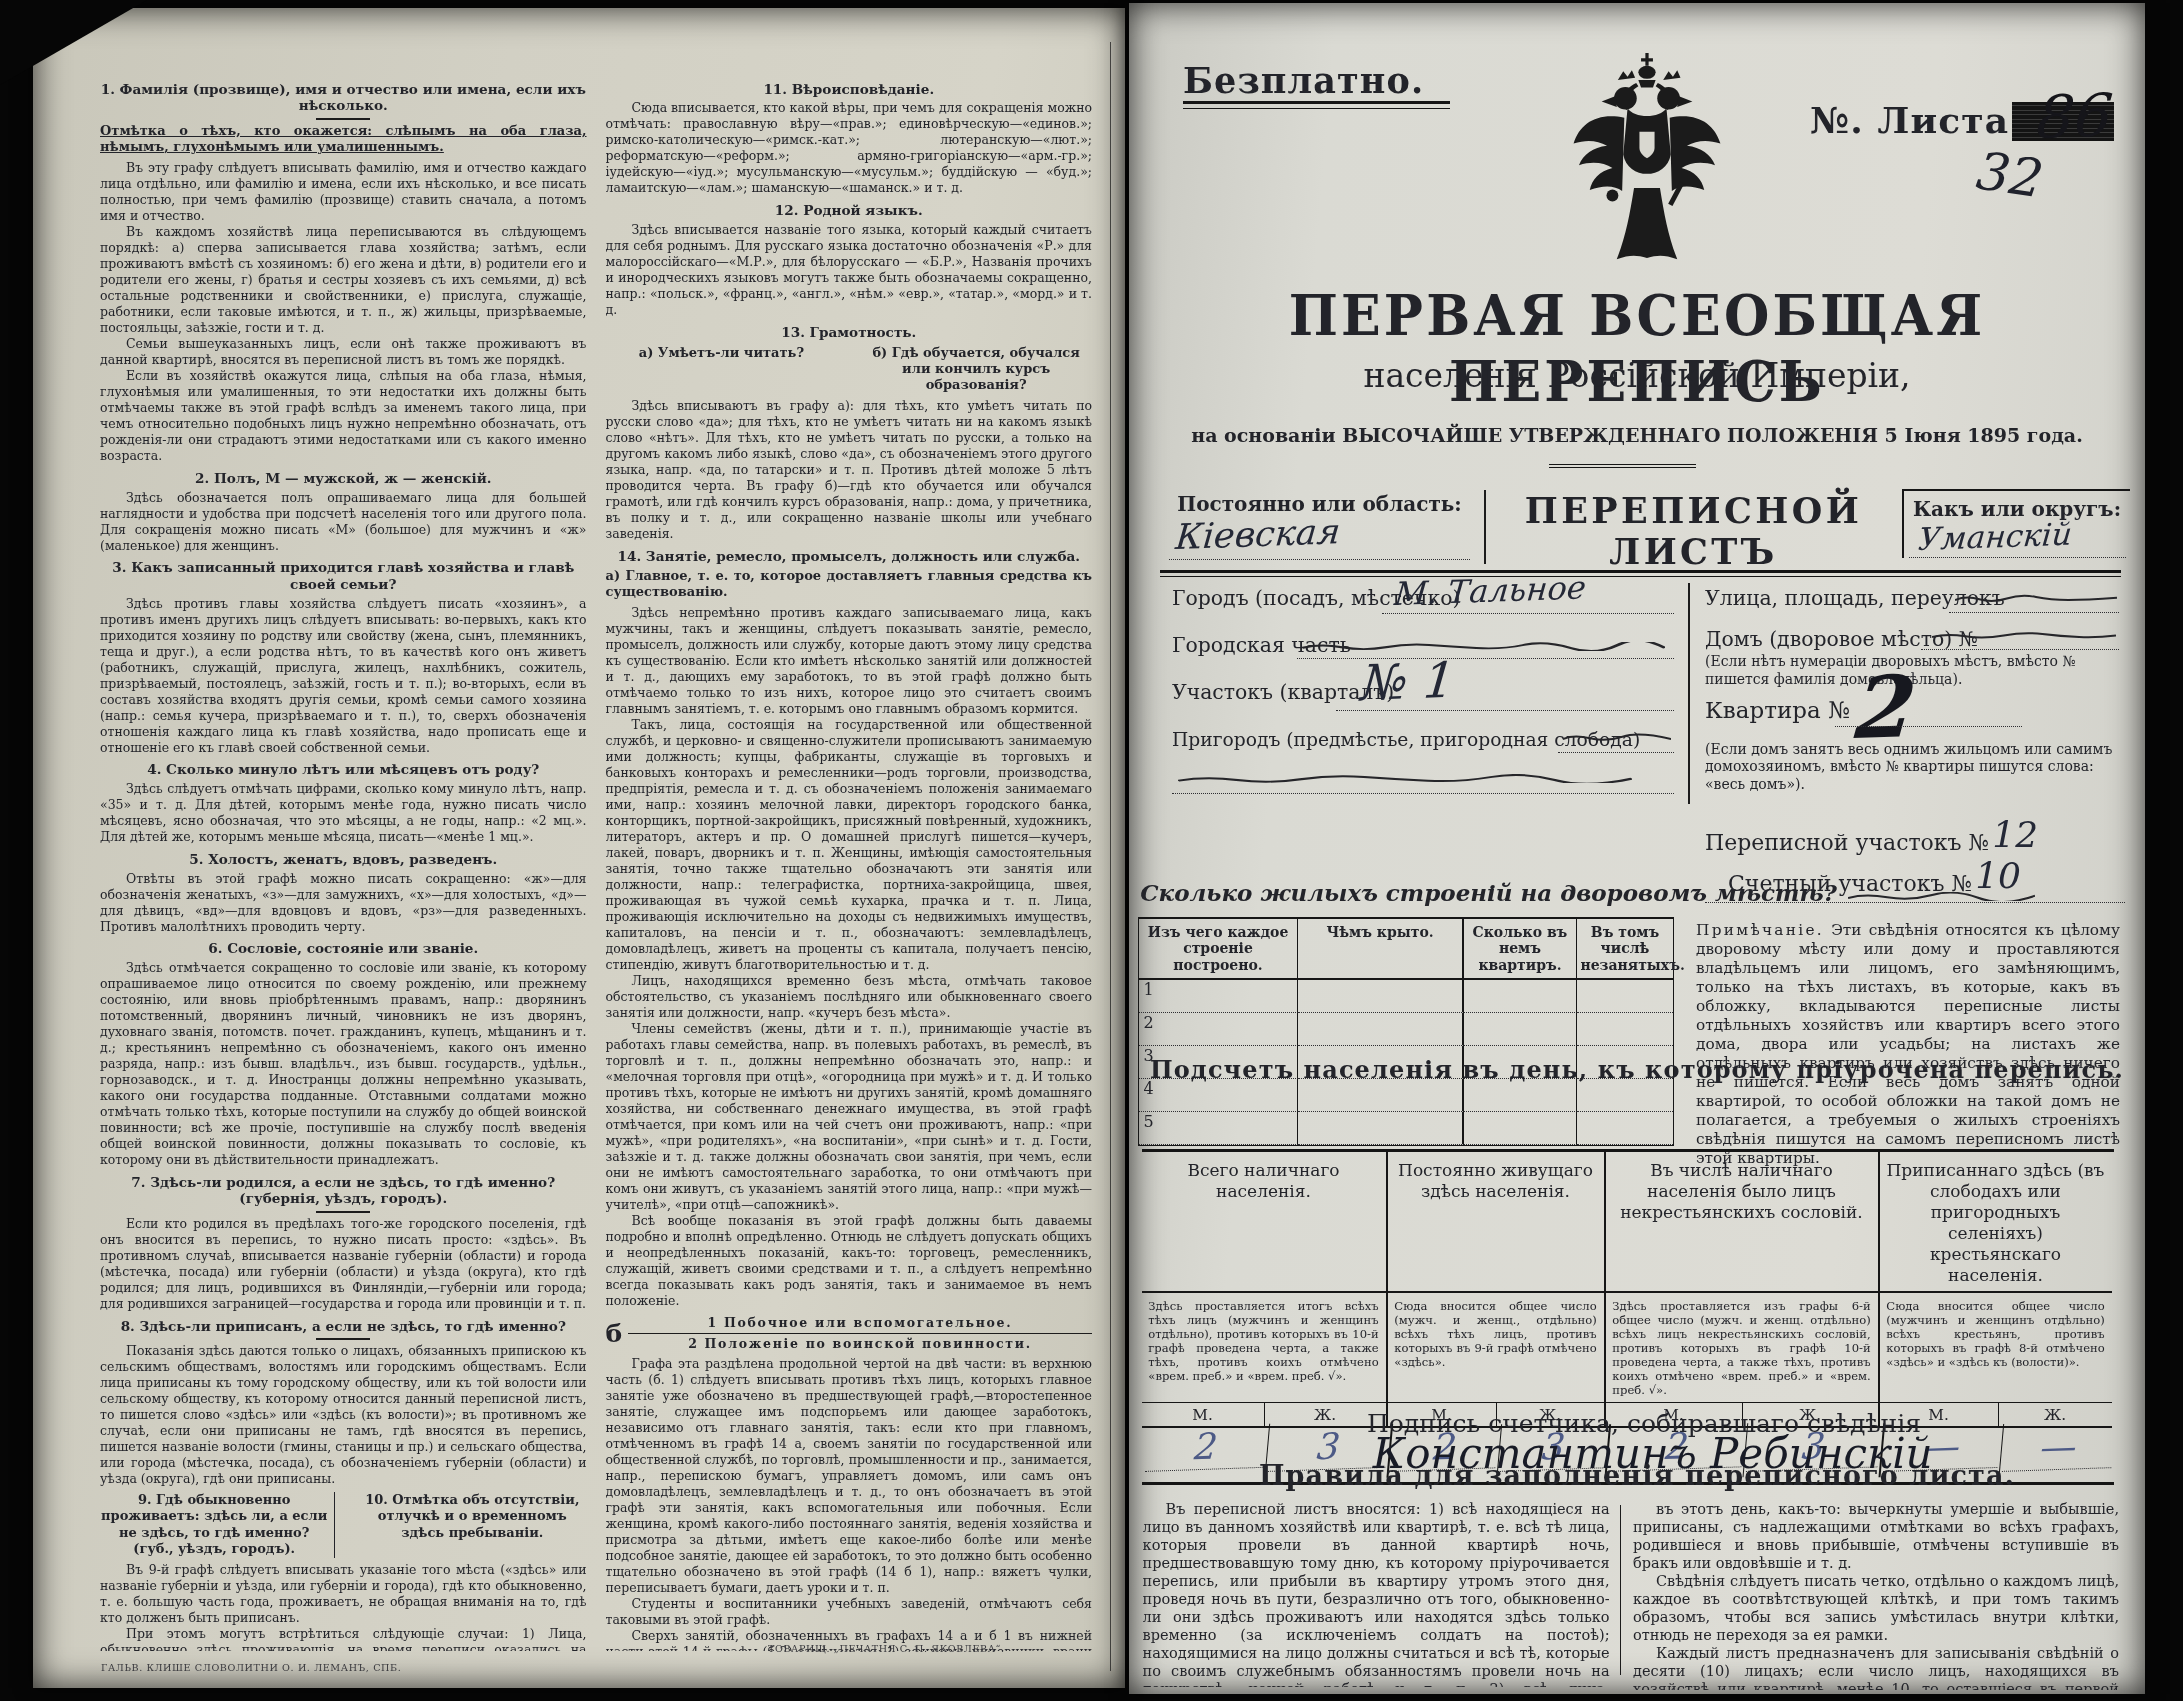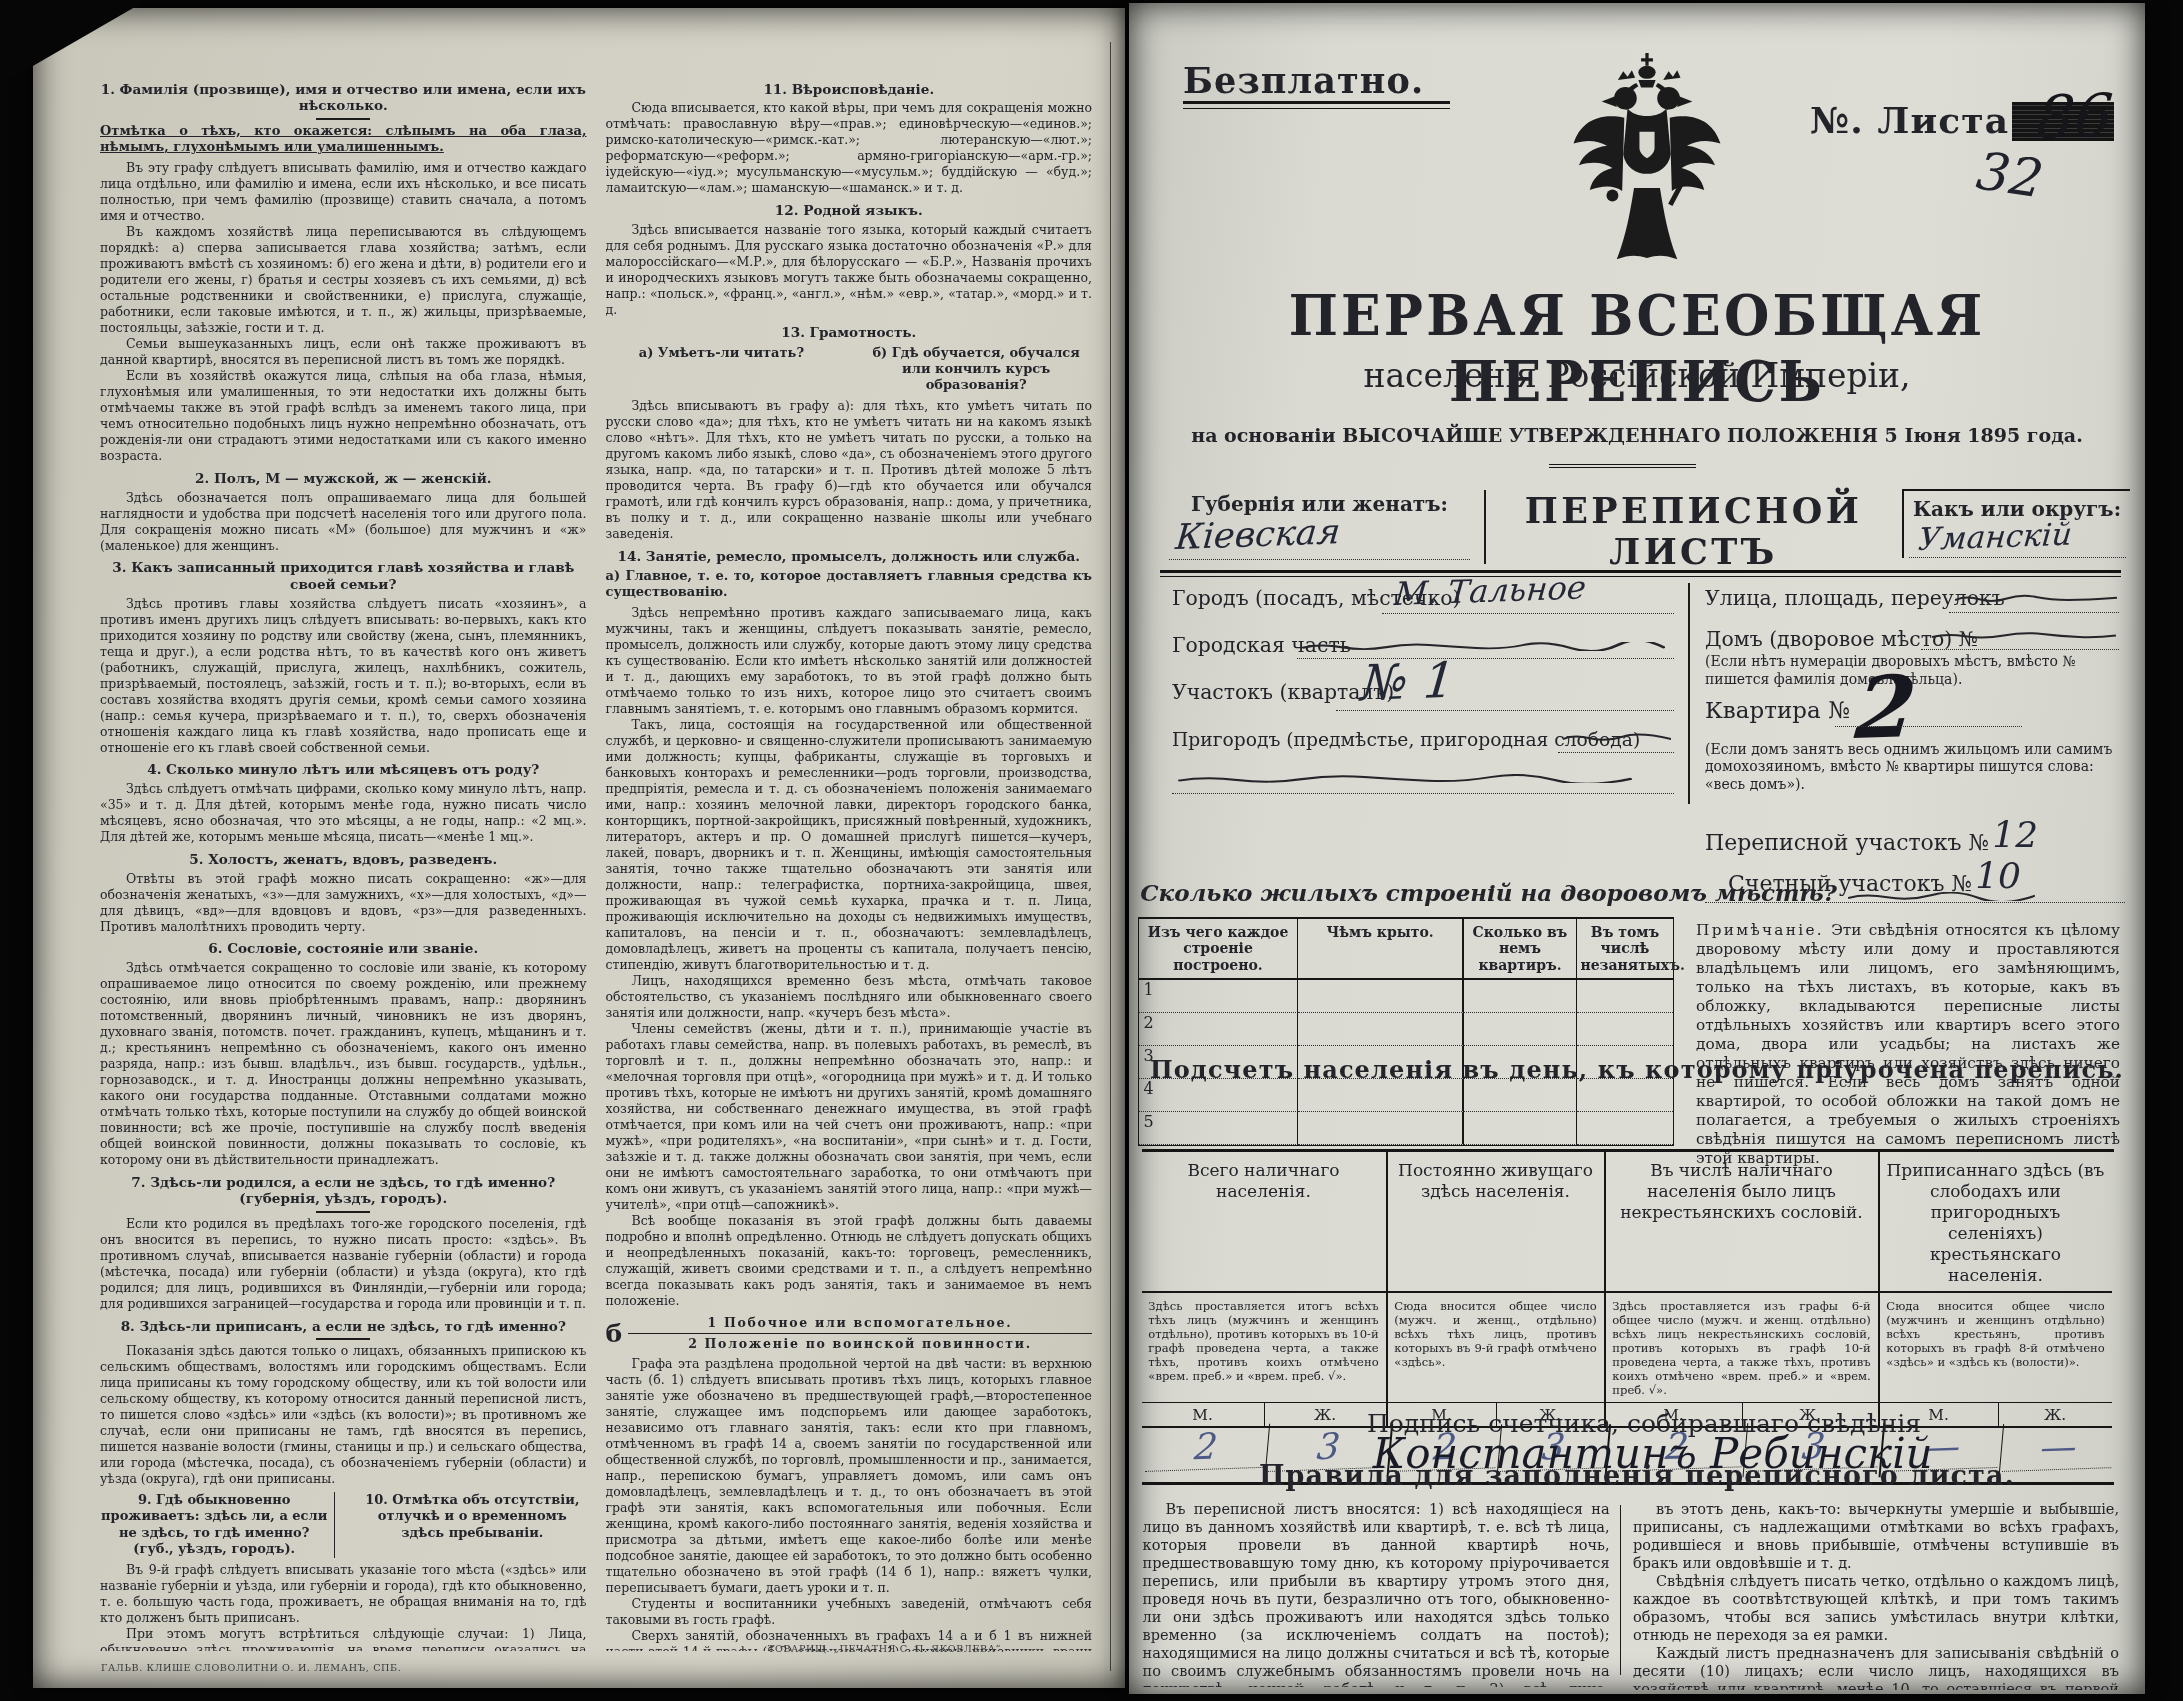--- a/index.html
+++ b/index.html
@@ -131,21 +131,21 @@
           <p class="para">Члены семействъ (жены, дѣти и т. п.), принимающіе участіе въ работахъ главы семейства, напр. въ полевыхъ работахъ, въ ремеслѣ, въ торговлѣ и т. п., должны непремѣнно обозначать это, напр.: и «мелочная торговля при отцѣ», «огородница при мужѣ» и т. д. И только противъ тѣхъ, которые не имѣютъ ни другихъ занятій, кромѣ домашняго хозяйства, ни собственнаго денежнаго имущества, въ этой графѣ отмѣчается, при комъ или на чей счетъ они проживаютъ, напр.: «при мужѣ», «при родителяхъ», «на воспитаніи», «при сынѣ» и т. д. Гости, заѣзжіе и т. д. также должны обозначать свои занятія, при чемъ, если они не имѣютъ самостоятельнаго заработка, то они отмѣчаютъ при комъ они живутъ, съ указаніемъ занятій этого лица, напр.: «при мужѣ—учителѣ», «при отцѣ—сапожникѣ».</p>
           <p class="para">Всѣ вообще показанія въ этой графѣ должны быть даваемы подробно и вполнѣ опредѣленно. Отнюдь не слѣдуетъ допускать общихъ и неопредѣленныхъ показаній, какъ-то: торговецъ, ремесленникъ, служащій, живетъ своими средствами и т. п., а слѣдуетъ непремѣнно всегда показывать какъ родъ занятія, такъ и занимаемое въ немъ положеніе.</p>
           <div class="brace-h">
             <span class="brace-char">б</span>
             <div class="brace-lines">
               <div class="l1">1 Побочное или вспомогательное.</div>
               <div class="l2">2 Положеніе по воинской повинности.</div>
             </div>
           </div>
           <p class="para">Графа эта раздѣлена продольной чертой на двѣ части: въ верхнюю часть (б. 1) слѣдуетъ вписывать противъ тѣхъ лицъ, которыхъ главное занятіе уже обозначено въ предшествующей графѣ,—второстепенное занятіе, служащее имъ подспорьемъ или дающее заработокъ, независимо отъ главнаго занятія, такъ: если кто при главномъ, отмѣченномъ въ графѣ 14 а, своемъ занятіи по государственной или общественной службѣ, по торговлѣ, промышленности и пр., занимается, напр., перепискою бумагъ, управляетъ домомъ, или самъ онъ домовладѣлецъ, землевладѣлецъ и т. д., то онъ обозначаетъ въ этой графѣ эти занятія, какъ вспомогательныя или побочныя. Если женщина, кромѣ какого-либо постояннаго занятія, веденія хозяйства и присмотра за дѣтьми, имѣетъ еще какое-либо болѣе или менѣе подсобное занятіе, дающее ей заработокъ, то это должно быть особенно тщательно обозначено въ этой графѣ (14 б 1), напр.: вяжетъ чулки, переписываетъ бумаги, даетъ уроки и т. п.</p>
-          <p class="para">Студенты и воспитанники учебныхъ заведеній, отмѣчаютъ себя таковыми въ гость графѣ.</p>
+          <p class="para">Студенты и воспитанники учебныхъ заведеній, отмѣчаютъ себя таковыми въ этой графѣ.</p>
           <p class="para">Сверхъ занятій, обозначенныхъ въ графахъ 14 а и б 1 въ нижней части этой 14-й графы (б 2) отмѣчаются: 1) офицеры, чиновники, врачи и нижніе чины въ запасѣ арміи и флота (офицеры съ обозначеніемъ чина и рода оружія, генералы—только чина), напр.: ген.-м. зап., прап. зап. пѣх., подп. зап. кав., чиновн. зап., врачъ зап., ниж. чинъ зап.; 2) офицеры и нижніе чины казачьихъ войскъ на льготѣ, или нижніе чины сихъ войскъ въ запасномъ разрядѣ, съ обозначеніемъ названія войска и чина, напр.: Сиб. льг. каз., Ур. льг. войск. ст., и т. д.; 3) ратники ополченія 1-го разр., зачисленные при наборѣ прямо въ ополченіе, отмѣчаются: ратн. 1 разр.; ратники, перечисленные изъ запаса:—ратн. бывш. зап.; 4) отставные офицеры—такимъ же образомъ какъ запасные и льготные офицеры напр., отст. ген.-л., отст. пѣх. капит., Уссур. отст. есаулъ и т. д.</p>
         </div>
     </div>
     <div class="lp-edge"></div>
     <div class="lp-footer" style="left:68px;">ГАЛЬВ. КЛИШЕ СЛОВОЛИТНИ О. И. ЛЕМАНЪ, СПБ.</div>
     <div class="lp-footer" style="left:735px;bottom:34px;">ТОВАРИЩ. „ПЕЧАТНЯ С. П. ЯКОВЛЕВА“.</div>
   </div>
 
   <div id="right-page" class="page">
 
@@ -183,21 +183,21 @@
       <span class="hw" style="position:absolute;left:224px;top:-16px;font-size:59px;color:#15151a;">86</span>
     </div>
     <div class="hw abs" style="left:844px;top:137px;font-size:52px;color:#20222c;transform:rotate(8deg);">32</div>
 
     <div id="title1" class="abs" style="left:0;top:279px;">ПЕРВАЯ ВСЕОБЩАЯ ПЕРЕПИСЬ</div>
     <div id="title2" class="abs" style="left:0;top:353px;">населенія Россійской Имперіи,</div>
     <div id="title3" class="abs" style="left:0;top:421px;">на основаніи ВЫСОЧАЙШЕ УТВЕРЖДЕННАГО ПОЛОЖЕНІЯ 5 Іюня 1895 года.</div>
     <div id="title-rule" class="abs" style="top:461px;"></div>
 
     <div class="abs" style="left:40px;top:489px;width:301px;">
-      <div class="band-cell-lbl">Губернія или женатъ:</div>
+      <div class="band-cell-lbl">Постоянно или область:</div>
       <div class="hw" style="font-size:35px;margin:1.1px 0 0 4.5px;">Кіевская</div>
       <div class="dots" style="margin-top:1.1px;"></div>
     </div>
     <div class="vline abs" style="left:355px;top:487px;height:74px;"></div>
     <div class="abs" style="left:366px;top:487px;width:397px;">
       <div id="forma1">ПЕРЕПИСНОЙ ЛИСТЪ</div>
     </div>
     <div class="abs" style="left:773px;top:486px;width:217px;border-left:2.3px solid #161616;border-top:2.3px solid #161616;padding:5.7px 4.5px 0;">
       <div class="band-cell-lbl">Какъ или округъ:</div>
       <div class="hw" style="font-size:31px;margin:0 0 0 8px;">Уманскій</div>

